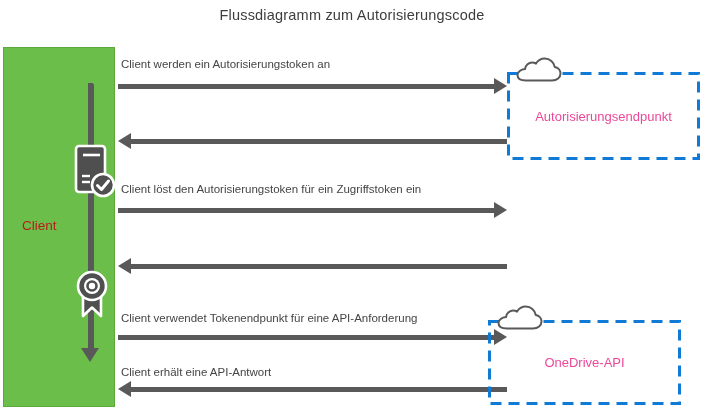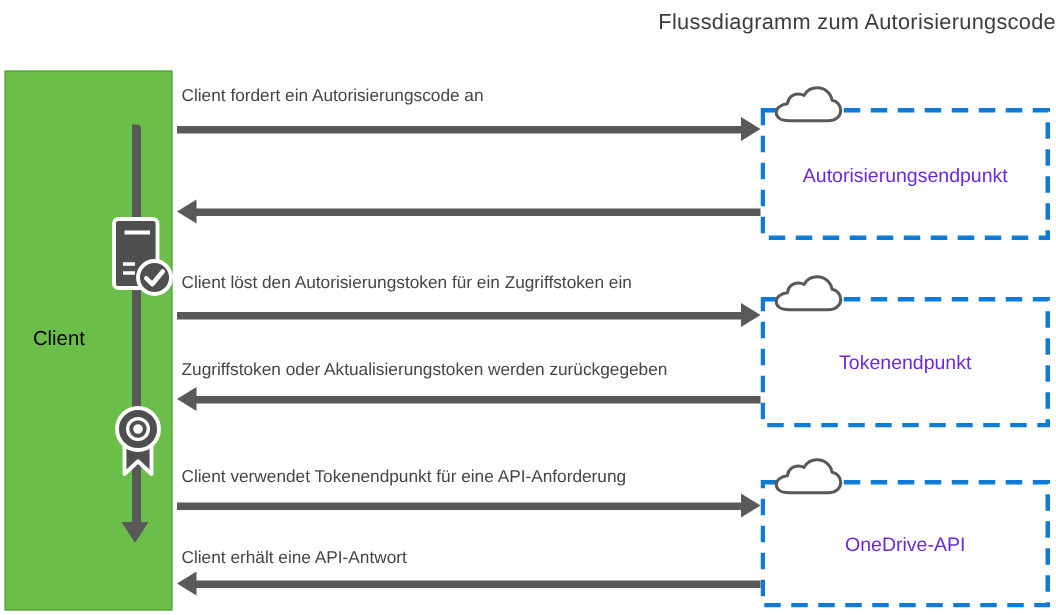--- a/index.html
+++ b/index.html
@@ -2,30 +2,30 @@
 <html><head>
 <meta charset="utf-8">
 <style>
   html,body{margin:0;padding:0;background:#ffffff;}
   #stage{
     position:relative;width:704px;height:410px;background:#ffffff;overflow:hidden;
     font-family:"Liberation Sans", sans-serif;color:#404040;
   }
   .abs{position:absolute;}
   #diagram-title{
-    top:7px;left:0;width:704px;text-align:right;
+    top:7px;left:0;width:704px;text-align:center;
     font-size:14.5px;color:#3d3d3d;letter-spacing:.2px;
   }
   
   #client-box{
     left:3px;top:47px;width:112px;height:360px;
     background:#6CBE4A;border:1px solid #5BA83C;box-sizing:border-box;
   }
   #client-label{
-    left:22px;top:218px;font-size:13.5px;color:#000000;
+    left:22px;top:218px;font-size:13.5px;color:#b91c1c;
   }
   
   .v-line{left:88px;top:83px;width:5px;height:266px;background:#595959;}
   .v-head{
     left:81px;top:348px;width:0;height:0;
     border-left:9px solid transparent;border-right:9px solid transparent;
     border-top:14px solid #595959;
   }
   
   .flow-label{
@@ -39,21 +39,21 @@
   .head-left{
     width:0;height:0;border-top:8px solid transparent;border-bottom:8px solid transparent;
     border-right:13px solid #595959;
   }
   
   .endpoint{box-sizing:border-box;}
   .endpoint-border{position:absolute;left:0;top:0;}
   .endpoint-label{
     position:absolute;left:0;top:0;width:100%;height:100%;
     display:flex;align-items:center;justify-content:center;
-    font-size:13px;color:#6d28d9;
+    font-size:13px;color:#ec4899;
   }
   .cloud{position:absolute;left:9px;top:-16px;}
 </style>
 </head>
 <body>
 
 <div id="stage">
 
   <div id="diagram-title" class="abs">Flussdiagramm zum Autorisierungscode</div>
 
@@ -74,32 +74,31 @@
     <path d="M24.5 42.5 L28.5 46.5 L35.5 38" fill="none" stroke="#ffffff" stroke-width="3" stroke-linecap="round" stroke-linejoin="round"></path>
   </svg>
 
   <svg class="abs" style="left:73px;top:267px;" width="38" height="56" viewBox="0 0 38 56">
     <path d="M10 26 L10 49 L19 40.5 L28 49 L28 26 Z" fill="#4f4f4f" stroke="#ffffff" stroke-width="2.6" stroke-linejoin="round"></path>
     <circle cx="19" cy="19" r="14" fill="#4f4f4f" stroke="#ffffff" stroke-width="2.6"></circle>
     <circle cx="19" cy="19" r="8" fill="#ffffff"></circle>
     <circle cx="19" cy="19" r="4.5" fill="none" stroke="#4f4f4f" stroke-width="2.6"></circle>
   </svg>
 
-  <div class="abs flow-label" style="top:58px;">Client fordert ein Autorisierungscode an</div>
+  <div class="abs flow-label" style="top:58px;">Client werden ein Autorisierungstoken an</div>
   <div class="abs h-line" style="left:118px;top:84px;width:377px;"></div>
   <div class="abs head-right" style="left:494px;top:78px;"></div>
 
   <div class="abs h-line" style="left:130px;top:139px;width:377px;"></div>
   <div class="abs head-left" style="left:118px;top:133px;"></div>
 
   <div class="abs flow-label" style="top:183px;">Client löst den Autorisierungstoken für ein Zugriffstoken ein</div>
   <div class="abs h-line" style="left:118px;top:208px;width:377px;"></div>
   <div class="abs head-right" style="left:494px;top:202px;"></div>
 
-  <div class="abs flow-label" style="top:241px;">Zugriffstoken oder Aktualisierungstoken werden zurückgegeben</div>
   <div class="abs h-line" style="left:130px;top:264px;width:377px;"></div>
   <div class="abs head-left" style="left:118px;top:258px;"></div>
 
   <div class="abs flow-label" style="top:312px;">Client verwendet Tokenendpunkt für eine API-Anforderung</div>
   <div class="abs h-line" style="left:118px;top:335px;width:377px;"></div>
   <div class="abs head-right" style="left:494px;top:329px;"></div>
 
   <div class="abs flow-label" style="top:366px;">Client erhält eine API-Antwort</div>
   <div class="abs h-line" style="left:130px;top:387px;width:377px;"></div>
   <div class="abs head-left" style="left:118px;top:381px;"></div>
@@ -107,31 +106,22 @@
   <div class="abs endpoint" style="left:507px;top:72px;width:193px;height:88px;">
     <svg class="endpoint-border" width="193" height="88">
       <rect x="1.5" y="1.5" width="190" height="85" fill="none" stroke="#0F7BD7" stroke-width="3" stroke-dasharray="11 7"></rect>
     </svg>
     <svg class="cloud" width="46" height="26" viewBox="0 0 46 26">
       <path d="M10 24.5 H36 C41 24.5 44.5 21.6 44.5 17.6 C44.5 14.1 42 11.4 38.7 10.9 C38 6.1 33.8 2.5 28.8 2.5 C25 2.5 21.7 4.6 20 7.6 C18.9 7 17.6 6.6 16.2 6.6 C12.4 6.6 9.3 9.4 9 13.1 C4.9 13.5 1.5 16 1.5 19 C1.5 22.1 4.3 24.5 10 24.5 Z" fill="#ffffff" stroke="#595959" stroke-width="2" stroke-linejoin="round"></path>
     </svg>
     <div class="endpoint-label">Autorisierungsendpunkt</div>
   </div>
 
-  <div class="abs endpoint" style="left:507px;top:198px;width:193px;height:87px;">
-    <svg class="endpoint-border" width="193" height="87">
-      <rect x="1.5" y="1.5" width="190" height="84" fill="none" stroke="#0F7BD7" stroke-width="3" stroke-dasharray="11 7"></rect>
-    </svg>
-    <svg class="cloud" width="46" height="26" viewBox="0 0 46 26">
-      <path d="M10 24.5 H36 C41 24.5 44.5 21.6 44.5 17.6 C44.5 14.1 42 11.4 38.7 10.9 C38 6.1 33.8 2.5 28.8 2.5 C25 2.5 21.7 4.6 20 7.6 C18.9 7 17.6 6.6 16.2 6.6 C12.4 6.6 9.3 9.4 9 13.1 C4.9 13.5 1.5 16 1.5 19 C1.5 22.1 4.3 24.5 10 24.5 Z" fill="#ffffff" stroke="#595959" stroke-width="2" stroke-linejoin="round"></path>
-    </svg>
-    <div class="endpoint-label">Tokenendpunkt</div>
-  </div>
 
-  <div class="abs endpoint" style="left:507px;top:320px;width:193px;height:85px;">
+  <div class="abs endpoint" style="left:488px;top:320px;width:193px;height:85px;">
     <svg class="endpoint-border" width="193" height="85">
       <rect x="1.5" y="1.5" width="190" height="82" fill="none" stroke="#0F7BD7" stroke-width="3" stroke-dasharray="11 7"></rect>
     </svg>
     <svg class="cloud" width="46" height="26" viewBox="0 0 46 26">
       <path d="M10 24.5 H36 C41 24.5 44.5 21.6 44.5 17.6 C44.5 14.1 42 11.4 38.7 10.9 C38 6.1 33.8 2.5 28.8 2.5 C25 2.5 21.7 4.6 20 7.6 C18.9 7 17.6 6.6 16.2 6.6 C12.4 6.6 9.3 9.4 9 13.1 C4.9 13.5 1.5 16 1.5 19 C1.5 22.1 4.3 24.5 10 24.5 Z" fill="#ffffff" stroke="#595959" stroke-width="2" stroke-linejoin="round"></path>
     </svg>
     <div class="endpoint-label">OneDrive-API</div>
   </div>
 
 </div>

